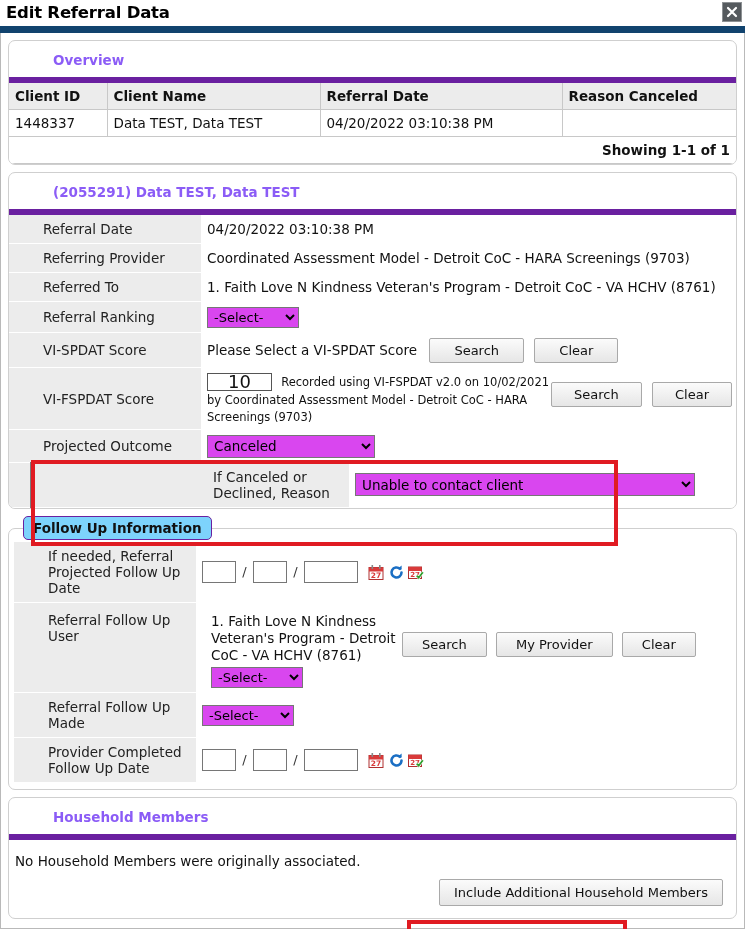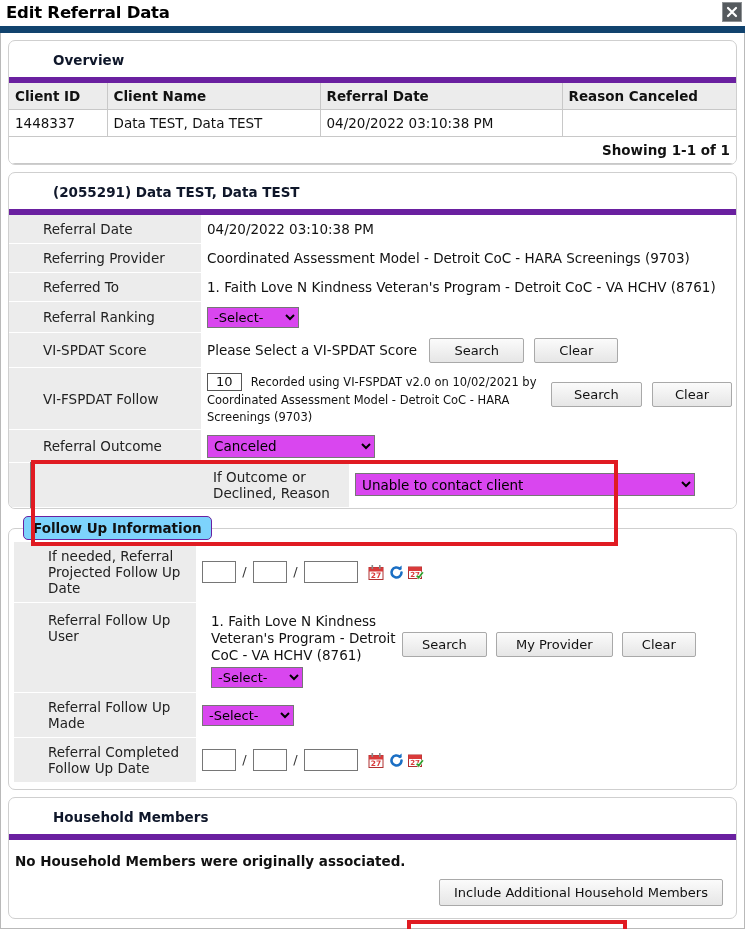--- a/index.html
+++ b/index.html
@@ -54,21 +54,21 @@
     border: 1px solid #cfcfcf;
     border-radius: 7px;
     background: #fff;
     margin-bottom: 7px;
     overflow: hidden;
   }
   .panel-head {
     padding: 11px 0 9px 44px;
     font-size: 13.5px;
     font-weight: bold;
-    color: #0f172a;
+    color: #8b5cf6;
   }
   .purple-rule {
     height: 6px;
     background: #6a20a0;
   }
 
   
   table.grid {
     width: 100%;
     border-collapse: collapse;
@@ -179,22 +179,22 @@
     vertical-align: middle;
     display: inline-block;
   }
   .d-sm { width: 34px; }
   .d-lg { width: 54px; }
   .slash { color: #333; margin: 0 2px; font-size: 13px; }
 
   .score-box {
     display: inline-block;
     border: 1px solid #555;
-    padding: 0px 8px;
-    font-size: 13px;
+    padding: 0px 20px;
+    font-size: 18px;
     line-height: 16px;
     vertical-align: top;
     margin-right: 5px;
   }
   .score-text { font-size: 11.5px; line-height: 14px; color: #111; }
 
   
   .red-box {
     position: absolute;
     border: 4px solid #e01b22;
@@ -217,21 +217,21 @@
     color: #111;
     border: 1px solid #6a20a0;
     border-radius: 5px;
     padding: 3px 9px;
     margin-left: 9px;
     background: #7dd3fc;
   }
 
   .hh-msg {
     font-size: 13.5px;
-    font-weight: bold;
+    font-weight: normal;
     color: #111;
     padding: 13px 0 10px 6px;
   }
   .hh-btnrow { text-align: right; padding: 0 13px 12px 0; }
 
   .footer-row {
     text-align: right;
     padding: 14px 12px 0 0;
     position: relative;
   }
@@ -317,51 +317,51 @@
           <td class="gutter"></td>
           <td class="lbl">VI-SPDAT Score</td>
           <td class="val">
             <span>Please Select a VI-SPDAT Score</span>
             <button class="btn" style="margin-left:8px;padding:4px 24px;">Search</button>
             <button class="btn" style="margin-left:6px;padding:4px 24px;">Clear</button>
           </td>
         </tr>
         <tr>
           <td class="gutter"></td>
-          <td class="lbl">VI-FSPDAT Follow</td>
+          <td class="lbl">VI-FSPDAT Score</td>
           <td class="val">
             <div style="display:flex;align-items:flex-start;">
               <div style="flex:1 1 auto;max-width:355px;">
                 <span class="score-box">10</span>
                 <span class="score-text">Recorded using VI-FSPDAT v2.0 on 10/02/2021 by Coordinated Assessment Model - Detroit CoC - HARA Screenings (9703)</span>
               </div>
               <div style="flex:0 0 auto;padding-top:9px;white-space:nowrap;">
                 <button class="btn" style="padding:4px 22px;">Search</button>
                 <button class="btn" style="margin-left:6px;padding:4px 22px;">Clear</button>
               </div>
             </div>
           </td>
         </tr>
         <tr>
           <td class="gutter"></td>
-          <td class="lbl">Referral Outcome</td>
+          <td class="lbl">Projected Outcome</td>
           <td class="val">
             <select class="sel sel-outcome">
               <option>Canceled</option>
             </select>
           </td>
         </tr>
         <tr>
           <td class="gutter"></td>
           <td class="indent-bar"></td>
           <td class="val" style="padding:0;">
             <table style="border-collapse:collapse;width:100%;">
               <tbody>
                   <tr>
-                <td class="lbl-sub">If Outcome or Declined, Reason</td>
+                <td class="lbl-sub">If Canceled or Declined, Reason</td>
                 <td style="padding:5px 6px;">
                   <select class="sel sel-wide">
                     <option>Unable to contact client</option>
                   </select>
                 </td>
               </tr>
             </tbody>
               </table>
           </td>
         </tr>
@@ -426,21 +426,21 @@
           <td class="gutter"></td>
           <td class="lbl" style="width:160px">Referral Follow Up Made</td>
           <td class="val">
             <select class="sel sel-small">
               <option>-Select-</option>
             </select>
           </td>
         </tr>
         <tr>
           <td class="gutter"></td>
-          <td class="lbl" style="width:160px">Referral Completed Follow Up Date</td>
+          <td class="lbl" style="width:160px">Provider Completed Follow Up Date</td>
           <td class="val icon-row">
             <input class="dateinput d-sm" type="text" value="" style="">
             <span class="slash">/</span>
             <input class="dateinput d-sm" type="text" value="" style="">
             <span class="slash">/</span>
             <input class="dateinput d-lg" type="text" value="" style="">
             <span class="cal-icons">
               <svg width="17" height="17" viewBox="0 0 17 17">
                 <rect x="1" y="3.5" width="14" height="12" fill="#fdfdfd" stroke="#b03030" stroke-width="1"></rect>
                 <rect x="1" y="3.5" width="14" height="4" fill="#d93a3a"></rect>

